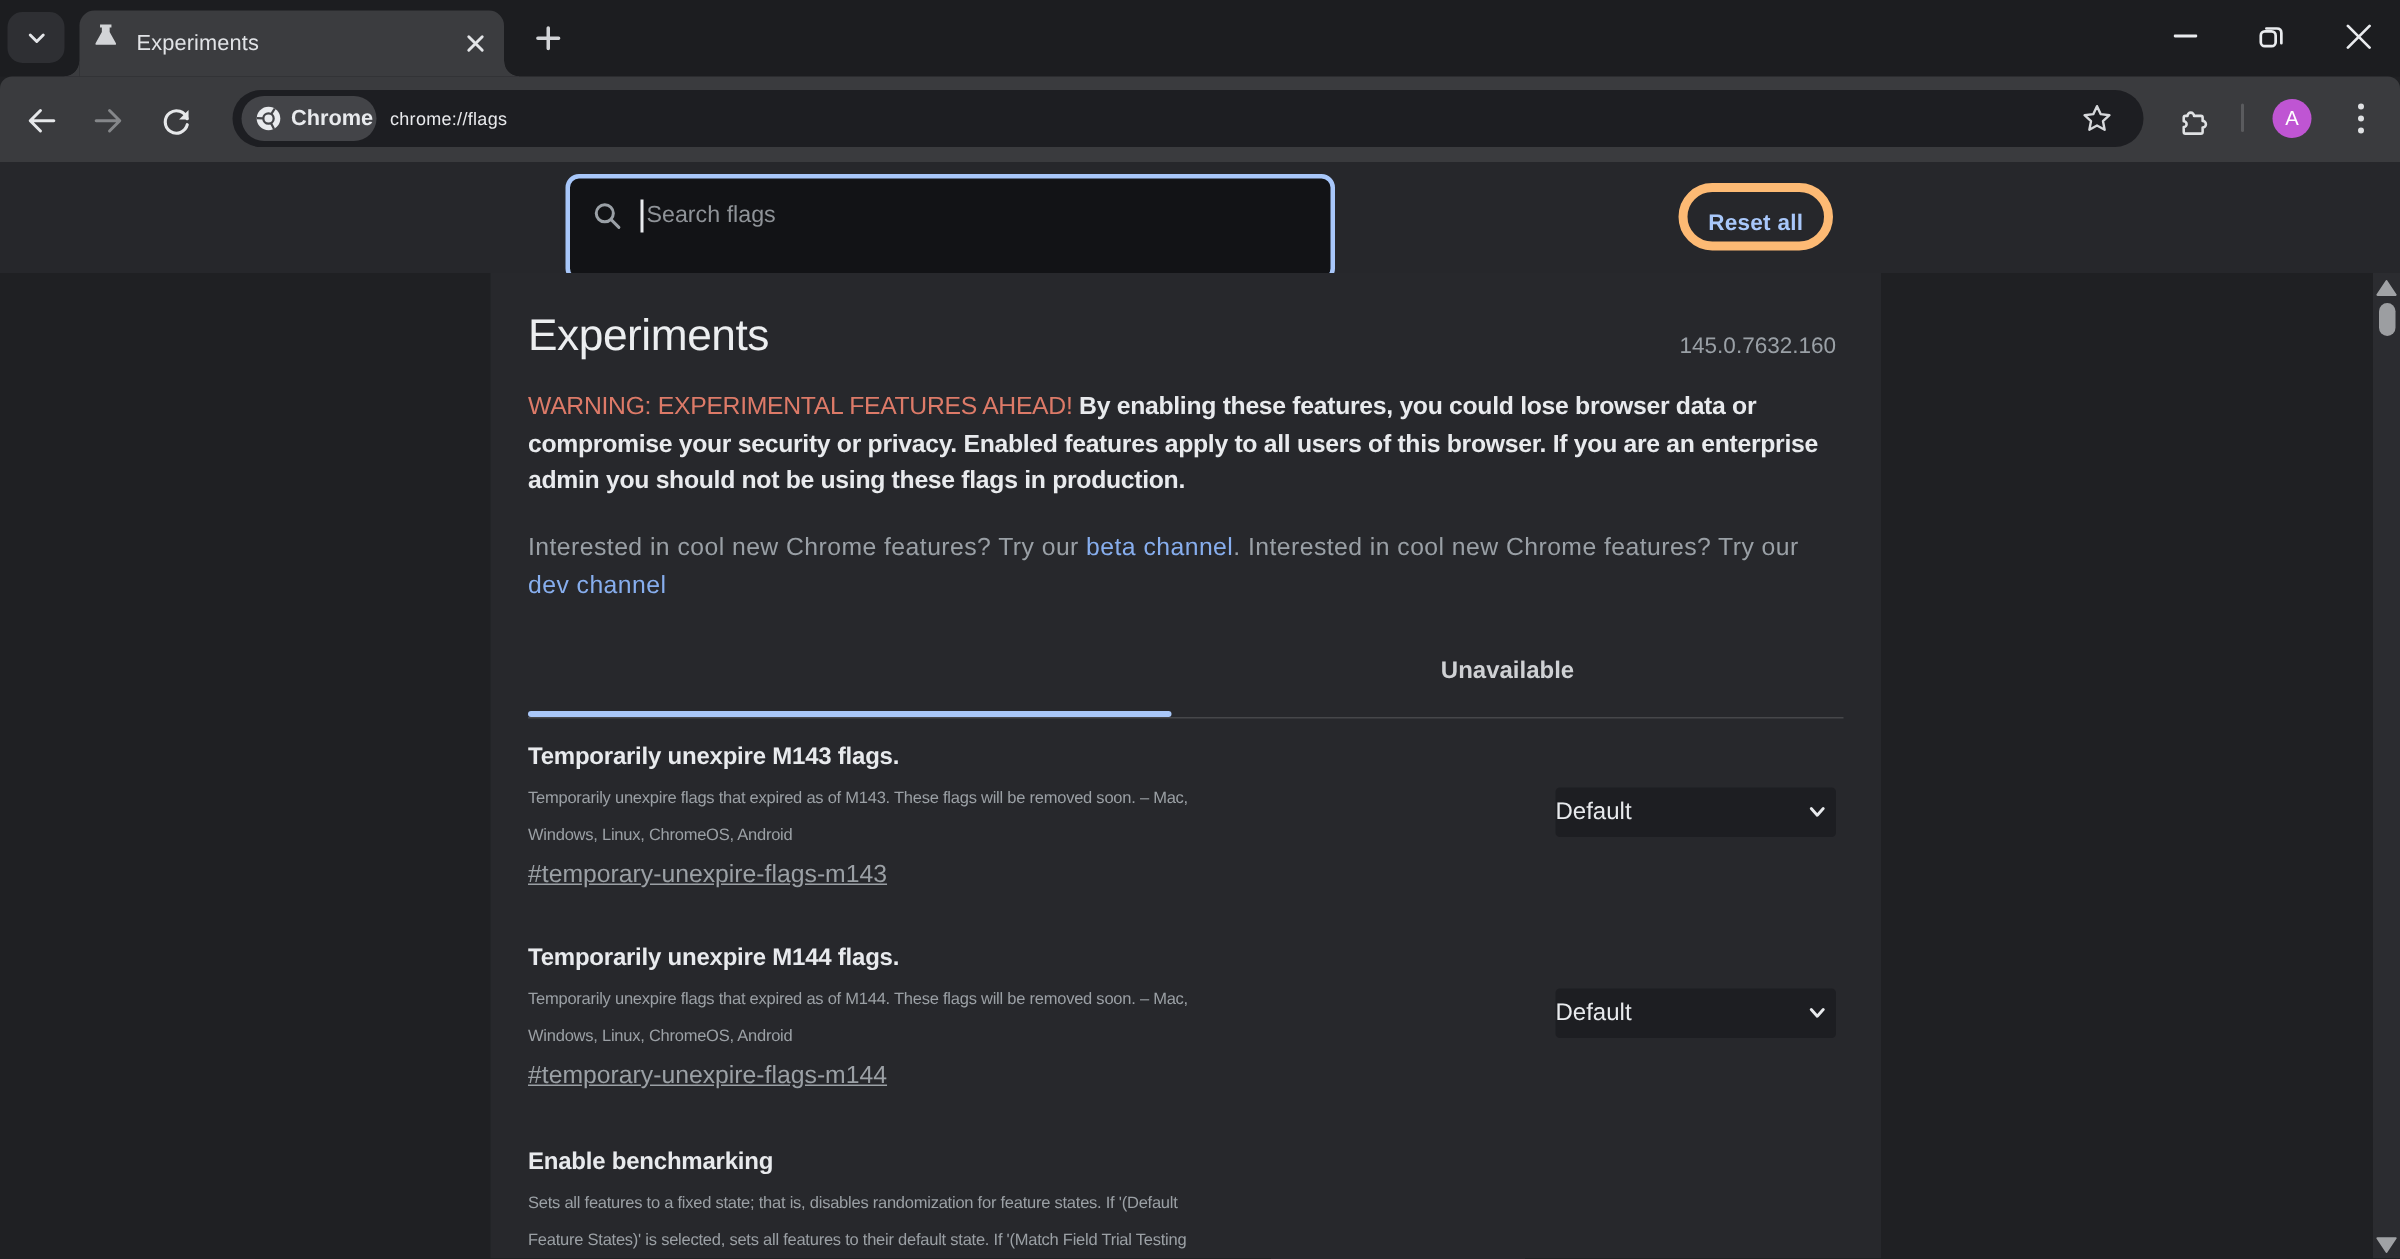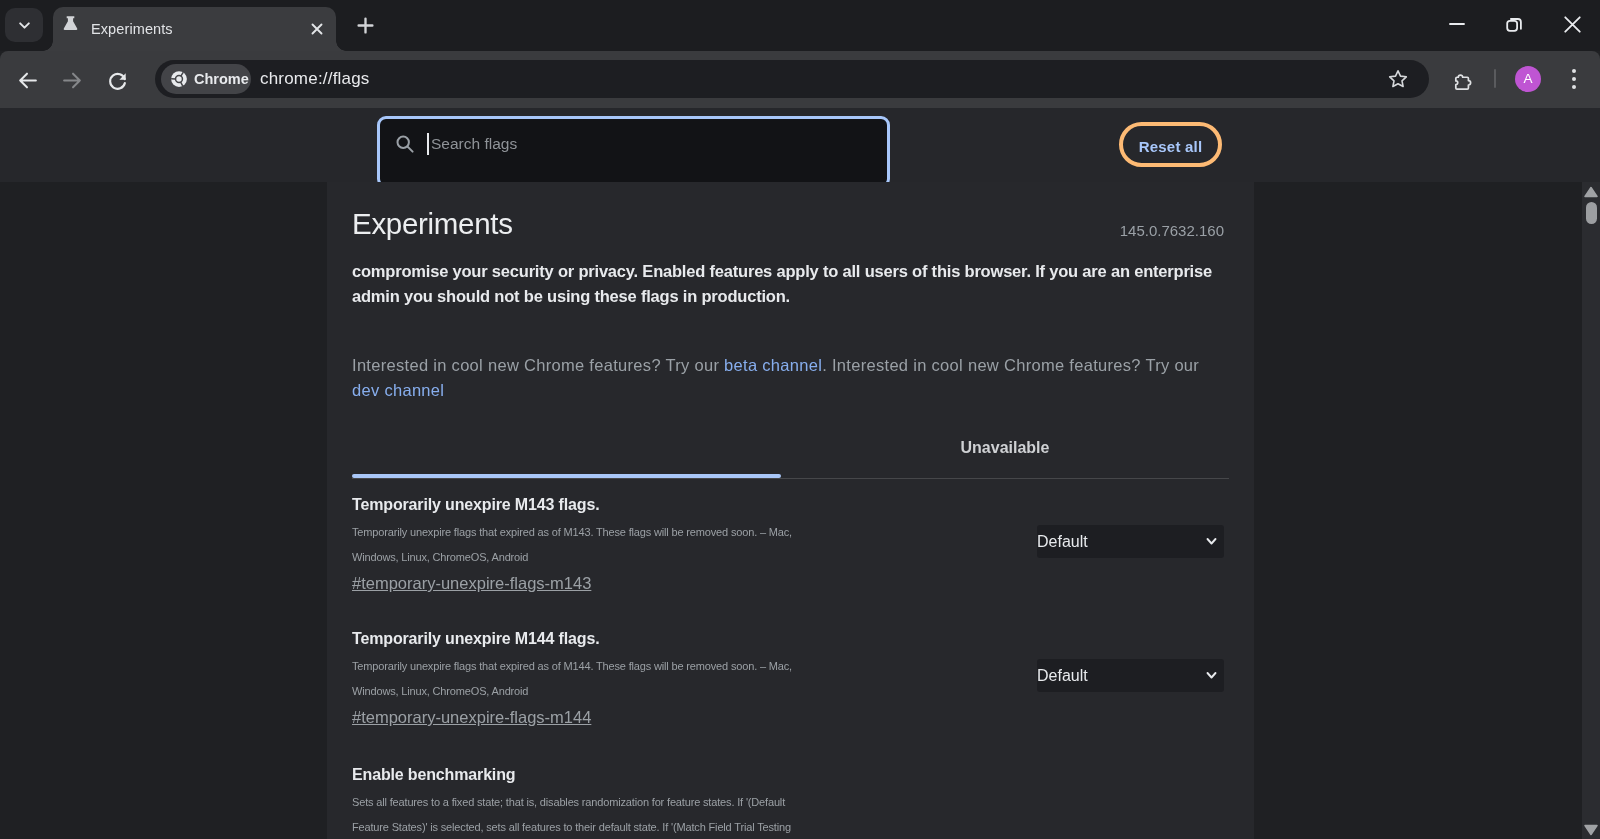--- a/index.html
+++ b/index.html
@@ -31,35 +31,35 @@
   
   .toolbar { position:absolute; left:0; top:51px; width:1600px; height:57px; background:#3a3b3e; border-radius:8px 8px 0 0; }
   .nav-btn { position:absolute; top:18px; width:22px; height:22px; display:flex; align-items:center; justify-content:center; }
   .nav-back { left:16px; }
   .nav-fwd  { left:61px; }
   .nav-reload { left:106px; }
   .addressbar { position:absolute; left:155px; top:9px; width:1274px; height:38px; border-radius:19px; background:#1d1e22; }
   .chip { position:absolute; left:6px; top:4px; width:90px; height:30px; border-radius:15px; background:#434448; }
   .chip-logo { position:absolute; left:9px; top:6px; width:18px; height:18px; }
   .chip-label { position:absolute; left:33px; top:0; height:30px; line-height:30px; font-size:14.5px; font-weight:700; color:#e8eaed; }
-  .url-text { position:absolute; left:105px; top:0; height:38px; line-height:38px; font-size:17px; color:#e9eaed; letter-spacing:0.2px; }
+  .url-text { position:absolute; left:105px; top:0; height:38px; line-height:38px; font-size:12px; color:#e9eaed; letter-spacing:0.2px; }
   .star-btn { position:absolute; right:21px; top:9px; width:20px; height:20px; }
   .ext-btn { position:absolute; left:1452px; top:19px; width:21px; height:21px; }
   .toolbar-divider { position:absolute; left:1494px; top:18px; width:2px; height:19px; background:#5a5b5e; border-radius:1px; }
   .avatar { position:absolute; left:1515px; top:15px; width:26px; height:26px; border-radius:50%; background:#bf55d3; color:#fff; font-size:13.5px; text-align:center; line-height:26px; }
   .kebab { position:absolute; left:1569px; top:18px; width:9px; height:20px; display:flex; flex-direction:column; align-items:center; justify-content:space-between; }
   .kebab span { width:4px; height:4px; border-radius:50%; background:#dfe1e3; }
 
   
   .flags-header { position:absolute; left:0; top:108px; width:1600px; height:74px; background:#26272b; box-shadow:0 1px 0 rgba(0,0,0,0.45); }
   .search-box { position:absolute; left:377px; top:8px; width:513px; height:72px; background:#121316; border:3px solid #a8c7fa; border-radius:9px; }
   .search-icon { position:absolute; left:15px; top:15px; width:20px; height:20px; }
   .search-caret { position:absolute; left:47px; top:14px; width:1.5px; height:22px; background:#e8eaed; }
   .search-placeholder { position:absolute; left:51px; top:0; height:50px; line-height:50px; font-size:15.5px; color:#8f9398; }
-  .reset-btn { position:absolute; left:1119px; top:14px; width:103px; height:45px; border-radius:23px; border:4px solid #fdba74; color:#a8c7fa; font-size:15px; font-weight:700; text-align:center; line-height:42px; letter-spacing:0.2px; background:transparent; }
+  .reset-btn { position:absolute; left:1119px; top:14px; width:103px; height:45px; border-radius:23px; border:6px solid #fdba74; color:#a8c7fa; font-size:15px; font-weight:700; text-align:center; line-height:42px; letter-spacing:0.2px; background:transparent; }
 
   
   .flags-body { position:absolute; left:0; top:182px; width:1600px; height:657px; background:#1f2023; }
   .content { position:absolute; left:327px; top:0; width:927px; height:657px; background:#27282c; }
   .page-title { position:absolute; left:25px; top:25px; font-size:29.5px; font-weight:400; color:#eceef0; letter-spacing:-0.3px; }
   .version { position:absolute; right:30px; top:40px; font-size:15px; color:#9aa0a6; }
   .warning { position:absolute; left:25px; top:77px; white-space:nowrap; font-size:16.5px; line-height:24.6px; font-weight:700; color:#e8eaed; letter-spacing:-0.2px; }
   .warning .warn-red { color:#dd7a68; font-weight:400; }
   .promo { position:absolute; left:25px; top:171px; width:880px; font-size:16.5px; line-height:24.6px; color:#9aa0a6; letter-spacing:0.3px; }
   .promo a { color:#87aeee; }
@@ -188,20 +188,21 @@
   </div>
   <div class="reset-btn">Reset all</div>
 </div>
 
 <div class="flags-body">
   <div class="content">
     <div class="page-title">Experiments</div>
     <div class="version">145.0.7632.160</div>
 
     <div class="warning">
+      <div><span class="warn-red">WARNING: EXPERIMENTAL FEATURES AHEAD!</span> <span>By enabling these features, you could lose browser data or</span></div>
       <div>compromise your security or privacy. Enabled features apply to all users of this browser. If you are an enterprise</div>
       <div>admin you should not be using these flags in production.</div>
     </div>
 
     <div class="promo">
       <div><span>Interested in cool new Chrome features? Try our </span><a>beta channel</a><span>. Interested in cool new Chrome features? Try our</span></div>
       <div><a>dev channel</a></div>
     </div>
 
     <div class="tab-unavail">Unavailable</div>

